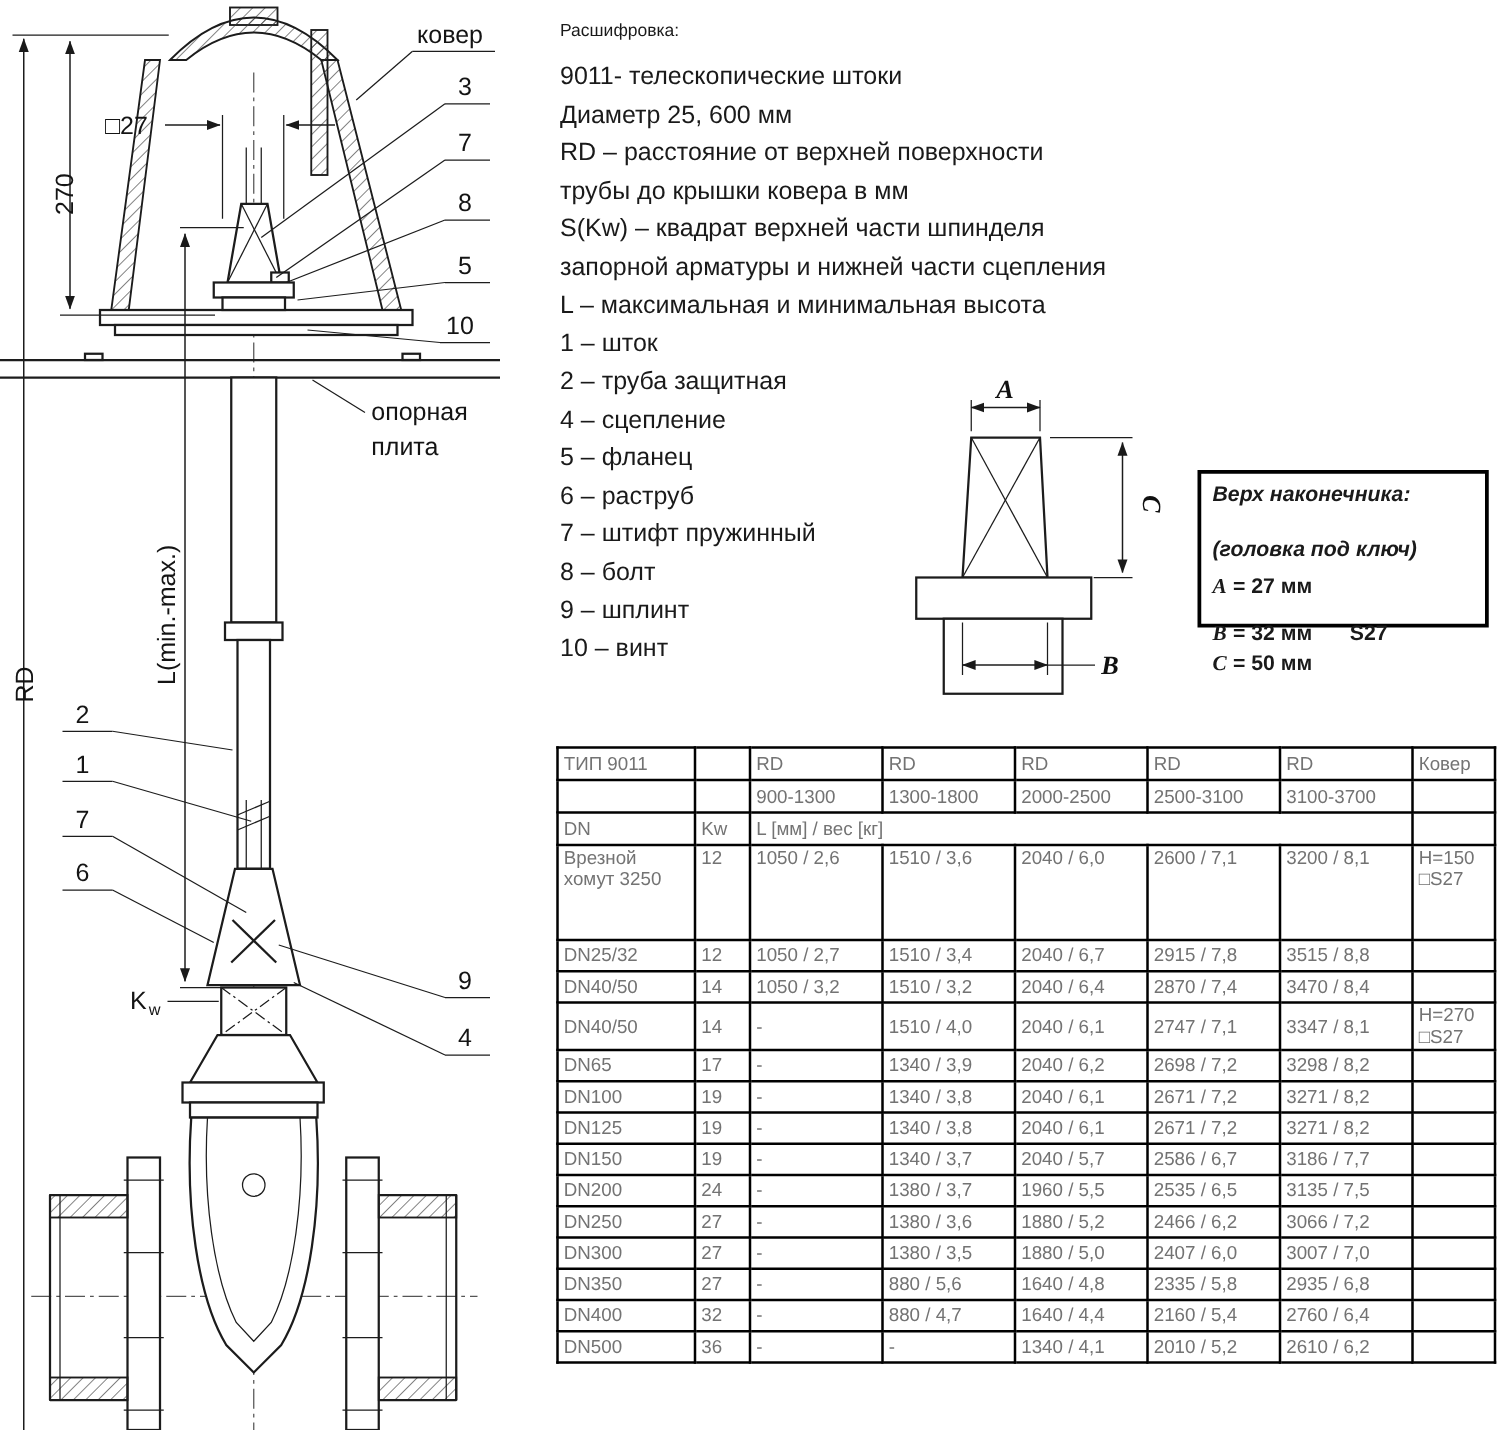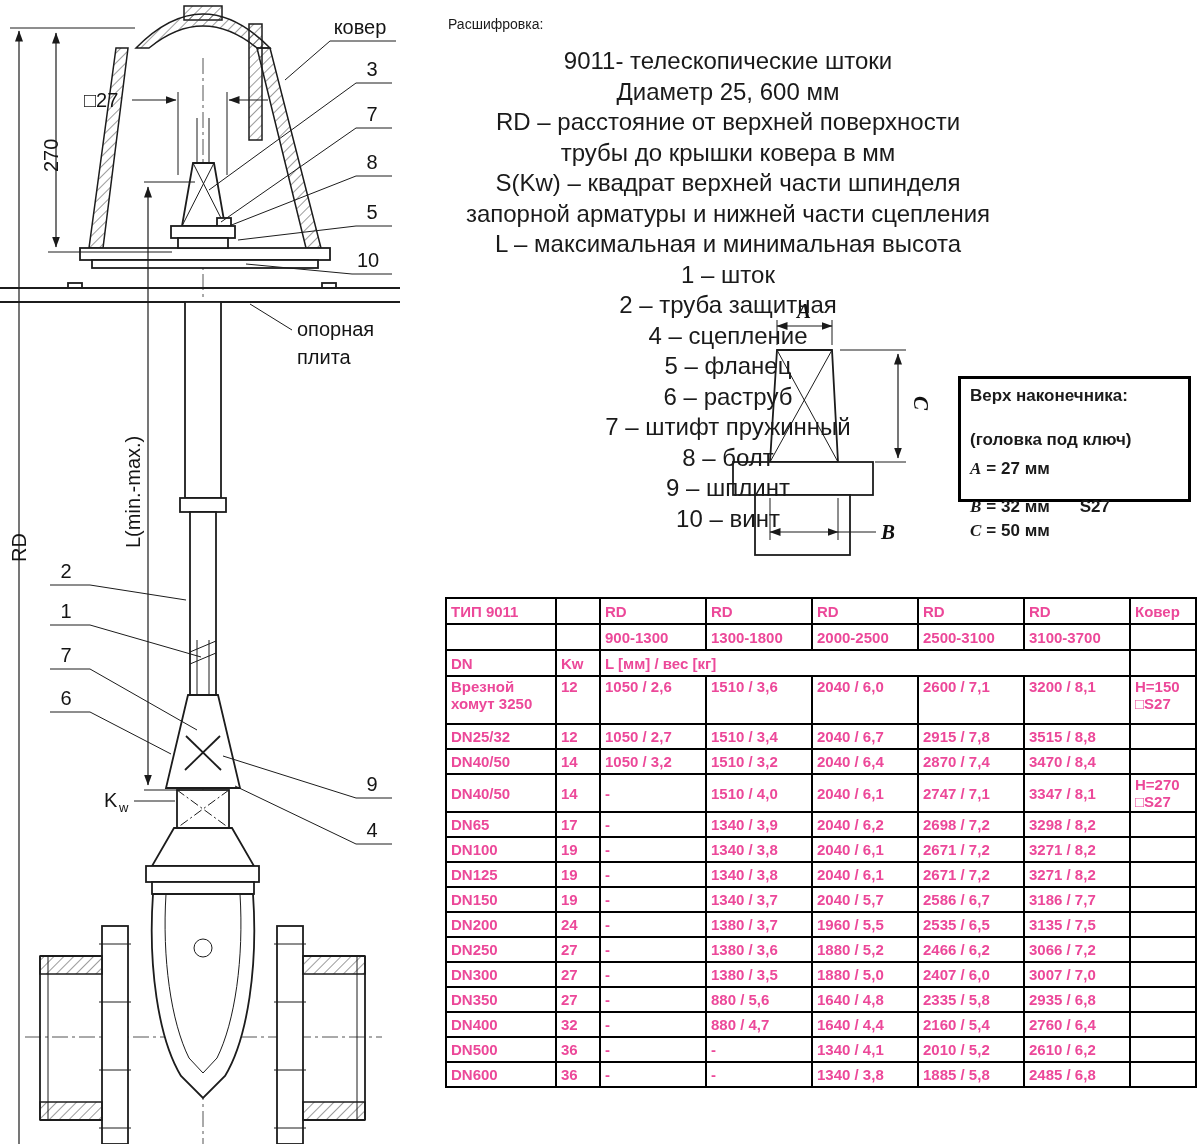--- a/index.html
+++ b/index.html
@@ -21,38 +21,38 @@
   .cl      { fill:none; stroke:#555; stroke-width:1; stroke-dasharray:16 4 3 4; }
   .dash    { fill:none; stroke:#1c1c1c; stroke-width:1; stroke-dasharray:9 3 2 3; }
   .hatched { fill:url(#hatch); stroke:#1c1c1c; stroke-width:1.5; }
   .dlbl    { font-family:"Liberation Sans",sans-serif; font-size:20px; fill:#141414; }
   .dlbl-sub{ font-family:"Liberation Sans",sans-serif; font-size:13px; fill:#141414; }
   .tip-lbl { font-family:"Liberation Serif",serif; font-size:21px; font-weight:bold; font-style:italic; fill:#101010; }
 
   
   .legend { position:absolute; left:448px; top:8px; width:560px; }
   .legend-title { font-size:14px; line-height:32px; margin-bottom:6px; }
-  .legend-line  { font-size:24px; line-height:30.5px; white-space:nowrap;text-align:center; }
+  .legend-line  { font-size:20px; line-height:30.5px; white-space:nowrap; }
 
   
   .spec-box { position:absolute; left:958px; top:376px; width:233px; height:126px;
               border:3px solid #000; padding:6px 9px 6px 9px; background:#fff; }
-  .spec-title, .spec-sub { font-weight:bold; font-size:17px; line-height:21px; white-space:nowrap; }
+  .spec-title, .spec-sub { font-weight:bold; font-size:17px; line-height:21px; white-space:nowrap;font-style:italic; }
   .spec-sub { margin-bottom:7px;margin-top:23px; }
   .spec-row { font-weight:bold; font-size:17px; line-height:24px; display:flex; align-items:baseline; }
   .dim-letter { font-family:"Liberation Serif",serif; font-style:italic; margin-right:5px; }
   .spec-extra { margin-left:30px;margin-top:14px; }
 
   
   .spec-table { position:absolute; left:445px; top:597px; border-collapse:collapse;
-                table-layout:fixed; font-weight:bold; font-size:15px; color:#ec4899; background:#fff; }
+                table-layout:fixed; font-weight:normal; font-size:15px; color:#737373; background:#fff; }
   .spec-table td { border:2px solid #000; padding:1px 4px; height:25px;
                    vertical-align:middle; text-align:left; white-space:nowrap; overflow:hidden; }
   .spec-table thead td { height:26px; }
-  .spec-table tr.tall td { height:48px; vertical-align:top; white-space:normal; }
+  .spec-table tr.tall td { height:76px; vertical-align:top; white-space:normal; }
 </style>
 </head>
 <body>
 
 <div class="page">
 
   <svg class="draw-svg" width="1200" height="1144" viewBox="0 0 1200 1144">
     <defs>
       <pattern id="hatch" width="7" height="7" patternUnits="userSpaceOnUse" patternTransform="rotate(45)">
         <line x1="0" y1="0" x2="0" y2="7" stroke="#3a3a3a" stroke-width="1"></line>
@@ -471,26 +471,16 @@
         <tr>
           <td>DN500</td>
           <td>36</td>
           <td>-</td>
           <td>-</td>
           <td>1340 / 4,1</td>
           <td>2010 / 5,2</td>
           <td>2610 / 6,2</td>
           <td></td>
         </tr>
-        <tr>
-          <td>DN600</td>
-          <td>36</td>
-          <td>-</td>
-          <td>-</td>
-          <td>1340 / 3,8</td>
-          <td>1885 / 5,8</td>
-          <td>2485 / 6,8</td>
-          <td></td>
-        </tr>
       </tbody>
   </table>
 
 </div>
 
 </body></html>

